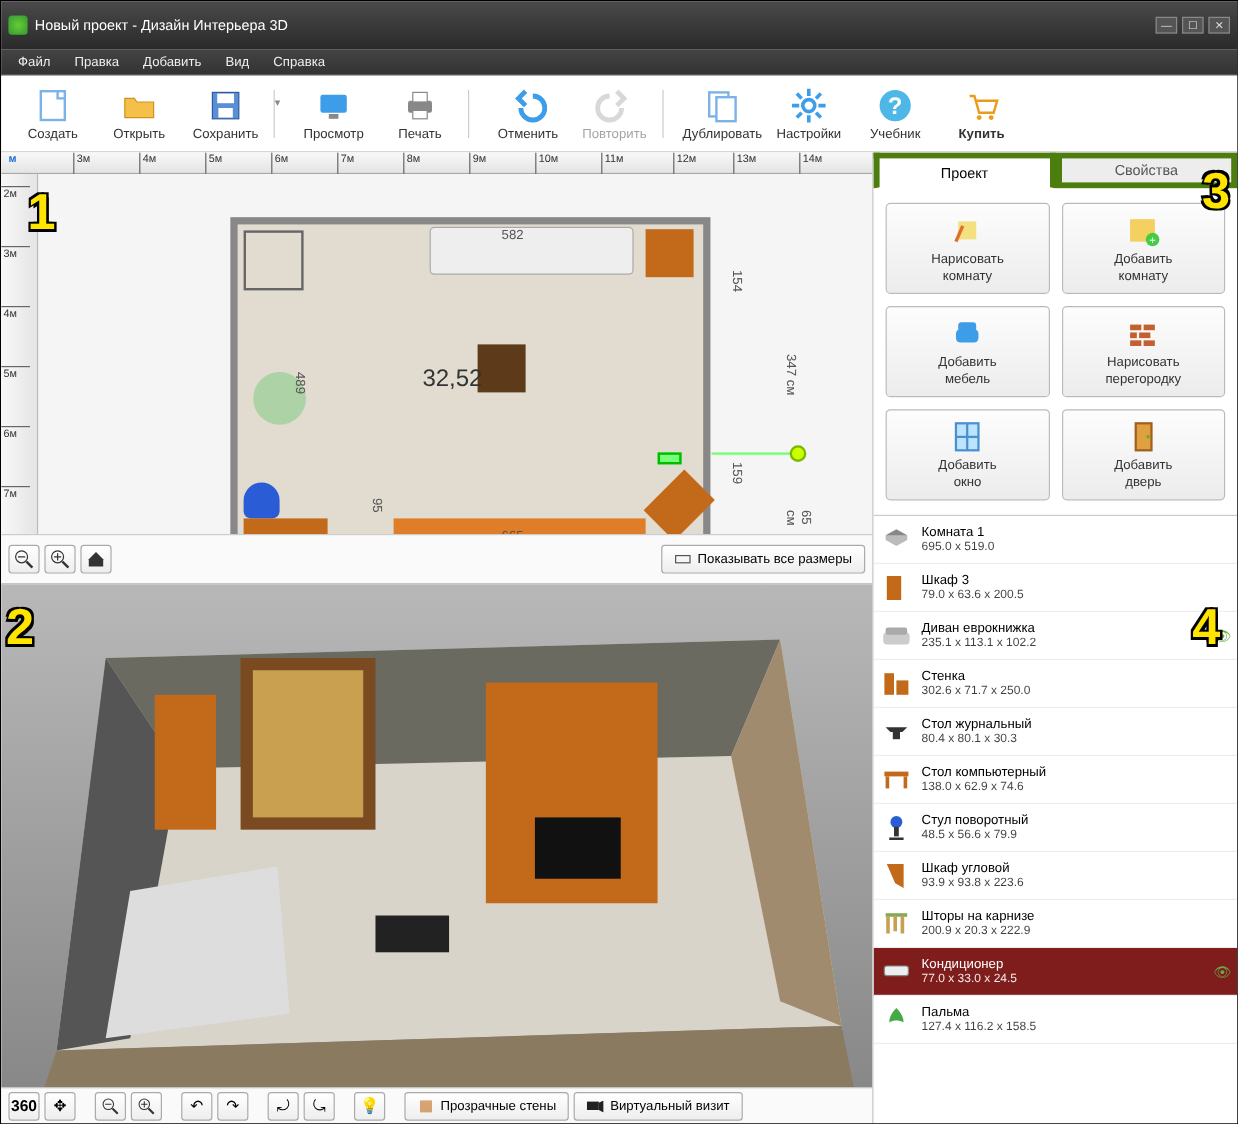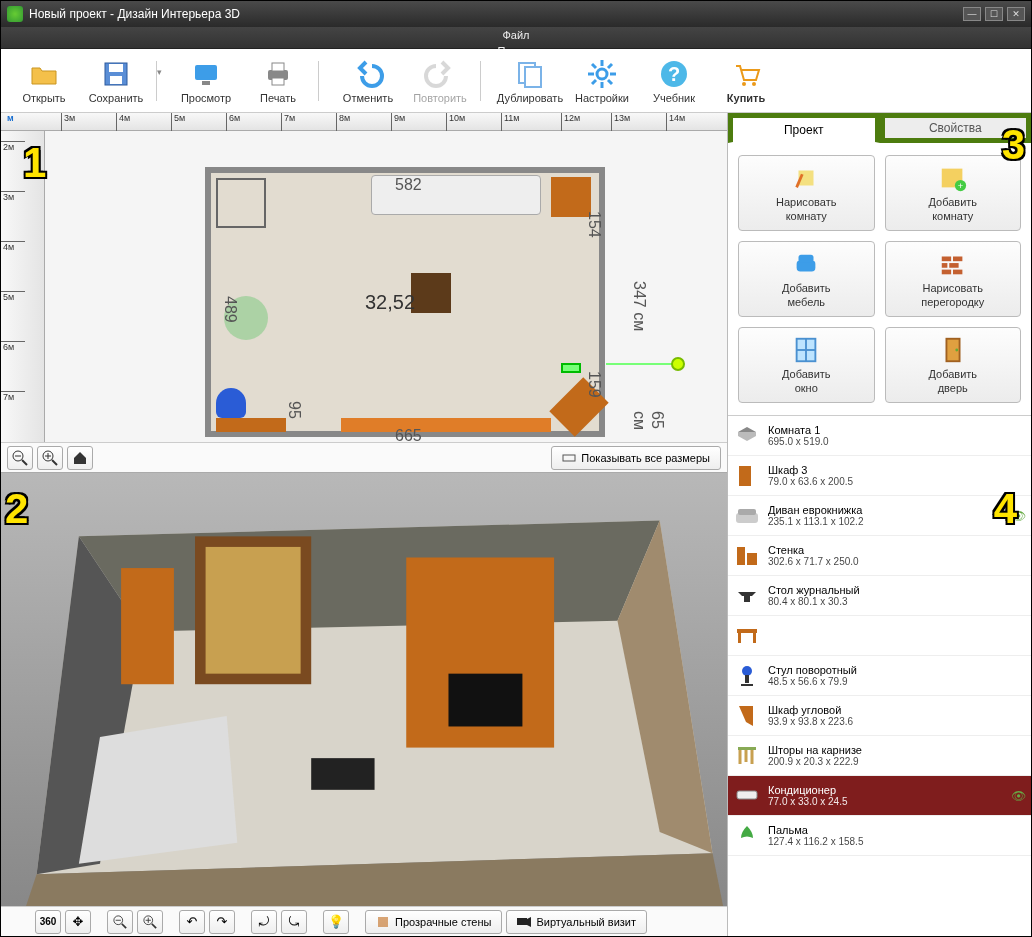--- a/index.html
+++ b/index.html
@@ -1,46 +1,46 @@
 <!DOCTYPE html>
 <html><head>
 <meta charset="utf-8">
 <style>
 * { box-sizing: border-box; margin: 0; padding: 0; font-family: Tahoma, Arial, sans-serif; }
 body { background: #333; width: 1032px; height: 937px; overflow: hidden; }
 .window { width: 1032px; height: 937px; background: #f0f0f0; border: 1px solid #000; display: flex; flex-direction: column; }
 
-.titlebar { height: 26px; background: linear-gradient(#4a4a4a, #2a2a2a); color: #fff; display: flex; align-items: center; padding: 0 6px; font-size: 12px; }
+.titlebar { height: 40px; background: linear-gradient(#4a4a4a, #2a2a2a); color: #fff; display: flex; align-items: center; padding: 0 6px; font-size: 12px; }
 .titlebar .app-icon { width: 16px; height: 16px; background: radial-gradient(circle, #6c3, #393); border-radius: 3px; margin-right: 6px; }
 .titlebar .spacer { flex: 1; }
 .win-btn { width: 18px; height: 14px; margin-left: 4px; background: #555; border: 1px solid #888; display:flex;align-items:center;justify-content:center;color:#ddd;font-size:9px;cursor:pointer;}
 
-.menubar { height: 22px; background: linear-gradient(#444,#333); display: flex; align-items: center; padding: 0 4px; font-size: 11px; color: #eee; border-bottom:1px solid #222;flex-direction:column;}
+.menubar { height: 22px; background: linear-gradient(#444,#333); display: flex; align-items: center; padding: 0 4px; font-size: 11px; color: #eee; border-bottom:1px solid #222;}
 .menubar span { padding: 2px 10px; cursor: pointer; }
 
 .toolbar { height: 64px; background: #fff; border-bottom: 1px solid #ccc; display: flex; align-items: center; padding: 2px 8px; gap: 2px; }
 .tb-btn { width: 70px; height: 58px; display: flex; flex-direction: column; align-items: center; justify-content: center; gap: 2px; cursor: pointer; font-size: 11px; color: #333; border-radius:3px;}
 .tb-sep { width: 10px; height: 40px; border-left: 1px solid #ccc; margin: 0 3px; }
 .ico32 { width: 32px; height: 32px; }
 
 .body-area { flex: 1; display: flex; overflow: hidden; position: relative; }
 .left-pane { flex: 1; display: flex; flex-direction: column; background:#fff; position: relative;}
 .right-pane { width: 304px; background: #f6f6f6; border-left: 1px solid #bbb; display: flex; flex-direction: column; position:relative;}
 
 .plan-area { flex: 0 0 360px; display: flex; flex-direction: column; border-bottom: 1px solid #aaa; background:#fff; }
 .ruler-top { height: 18px; background: linear-gradient(#f8f8f8,#e4e4e4); border-bottom: 1px solid #aaa; position: relative; font-size:9px;color:#333;}
 .ruler-tick { position:absolute; top:0; border-left:1px solid #666; height:18px; padding-left:2px; }
 .plan-body { flex:1; display:flex; }
-.ruler-left { width: 44px; background: linear-gradient(to right,#f8f8f8,#e4e4e4); border-right:1px solid #aaa; position:relative; font-size:9px;color:#333;padding-left:14px;}
+.ruler-left { width: 31px; background: linear-gradient(to right,#f8f8f8,#e4e4e4); border-right:1px solid #aaa; position:relative; font-size:9px;color:#333;padding-left:14px;}
 .ruler-vtick { position:absolute; left:0; border-top:1px solid #666; width:24px; padding-left:2px;}
 .canvas2d { flex:1; background:#f5f5f5; position:relative; overflow:hidden;}
 .room { position:absolute; left:160px; top:36px; width:400px; height:270px; background:#e2dcd0; border:6px solid #888;}
 .room-label { position:absolute; left:320px; top:160px; font-size:20px; color:#333; }
-.dim { position:absolute; font-size:16px; color:#555; }
-.plan-tools { height: 30px; background:#fafafa; border-top:1px solid #ccc; display:flex; align-items:center; padding:0 6px; gap:4px;}
+.dim { position:absolute; font-size:11px; color:#555;margin-left:36px; }
+.plan-tools { height: 41px; background:#fafafa; border-top:1px solid #ccc; display:flex; align-items:center; padding:0 6px; gap:4px;}
 .sq-btn { width:26px; height:24px; border:1px solid #aaa; background:linear-gradient(#fff,#eee); border-radius:3px;display:flex;align-items:center;justify-content:center;cursor:pointer;font-size:13px;}
 .pill-btn { height:24px; border:1px solid #aaa; background:linear-gradient(#fff,#eee); border-radius:3px; padding:0 10px;display:flex;align-items:center;gap:5px;font-size:11px;cursor:pointer;}
 
 .view3d { flex:1; background:linear-gradient(#b8b8b8,#888); position:relative; overflow:hidden;}
 .view3d-tools { height: 30px; background:#fafafa; border-top:1px solid #ccc; display:flex; align-items:center; padding:0 6px; gap:4px;}
 
 .tabs { height: 30px; display:flex; background:#e8e8e8;}
 .tab { flex:1; display:flex;align-items:center;justify-content:center;font-size:12px;border:5px solid #4d7c0f;cursor:pointer;}
 .tab.active { background:#fff; border-bottom:1px solid #fff;}
 .tab.inactive { background:#ededed; color:#555;}
@@ -82,20 +82,27 @@
 
   <div class="menubar">
     <span>Файл</span>
     <span>Правка</span>
     <span>Добавить</span>
     <span>Вид</span>
     <span>Справка</span>
   </div>
 
   <div class="toolbar">
+    <div class="tb-btn">
+        <svg class="ico32" viewBox="0 0 32 32">
+          <rect x="6" y="4" width="20" height="24" fill="#fff" stroke="#7bb3e8" stroke-width="2"></rect>
+          <path d="M20 4v6h6" fill="none" stroke="#7bb3e8" stroke-width="2"></path>
+        </svg>
+        <span>Создать</span>
+      </div>
     <div class="tb-btn">
         <svg class="ico32" viewBox="0 0 32 32">
           <path d="M4 10h8l2 3h14v13H4z" fill="#f4c04a" stroke="#c99520"></path>
         </svg>
         <span>Открыть</span>
       </div>
     <div class="tb-btn">
         <svg class="ico32" viewBox="0 0 32 32">
           <rect x="5" y="5" width="22" height="22" fill="#5a8ed6" stroke="#2d5a9e"></rect>
           <rect x="9" y="6" width="14" height="8" fill="#fff"></rect>
@@ -274,21 +281,21 @@
           <rect x="210" y="70" width="90" height="120" fill="#c8a050"></rect>
           <rect x="130" y="90" width="50" height="110" fill="#c26a1a"></rect>
           <rect x="400" y="80" width="140" height="180" fill="#c26a1a"></rect>
           <rect x="440" y="190" width="70" height="50" fill="#111"></rect>
           <rect x="310" y="270" width="60" height="30" fill="#222"></rect>
           <polygon points="110,250 230,230 240,350 90,370" fill="#ddd"></polygon>
           <polygon points="50,380 690,360 700,410 40,410" fill="#8a7a60"></polygon>
         </svg>
       </div>
       <div class="view3d-tools">
-        <div class="sq-btn" style="font-size:10px;font-weight:bold;margin-left:28px;">360</div>
+        <div class="sq-btn" style="font-size:13px;font-weight:bold;">360</div>
         <div class="sq-btn">✥</div>
         <div style="width:8px;"></div>
         <div class="sq-btn">
             <svg width="14" height="14" viewBox="0 0 16 16">
               <circle cx="6" cy="6" r="5" fill="none" stroke="#333"></circle>
               <line x1="10" y1="10" x2="15" y2="15" stroke="#333" stroke-width="2"></line>
               <line x1="3" y1="6" x2="9" y2="6" stroke="#333"></line>
             </svg>
           </div>
         <div class="sq-btn">
@@ -451,20 +458,24 @@
     <span class="eye"></span>
           </div>
           <div class="obj-item">
             <div class="obj-ico">
               <svg width="24" height="18" viewBox="0 0 24 18">
                 <rect x="2" y="2" width="20" height="4" fill="#c26a1a"></rect>
                 <rect x="3" y="6" width="3" height="10" fill="#c26a1a"></rect>
                 <rect x="18" y="6" width="3" height="10" fill="#c26a1a"></rect>
               </svg>
             </div>
+    <div class="obj-txt">
+              <span class="obj-name">Стол компьютерный</span>
+    <span class="obj-dim">138.0 x 62.9 x 74.6</span>
+            </div>
     <span class="eye"></span>
           </div>
           <div class="obj-item">
             <div class="obj-ico">
               <svg width="18" height="22" viewBox="0 0 18 22">
                 <circle cx="9" cy="6" r="5" fill="#2a5cd6"></circle>
                 <rect x="7" y="10" width="4" height="8" fill="#333"></rect>
                 <path d="M3 20h12" stroke="#333" stroke-width="2"></path>
               </svg>
             </div>

